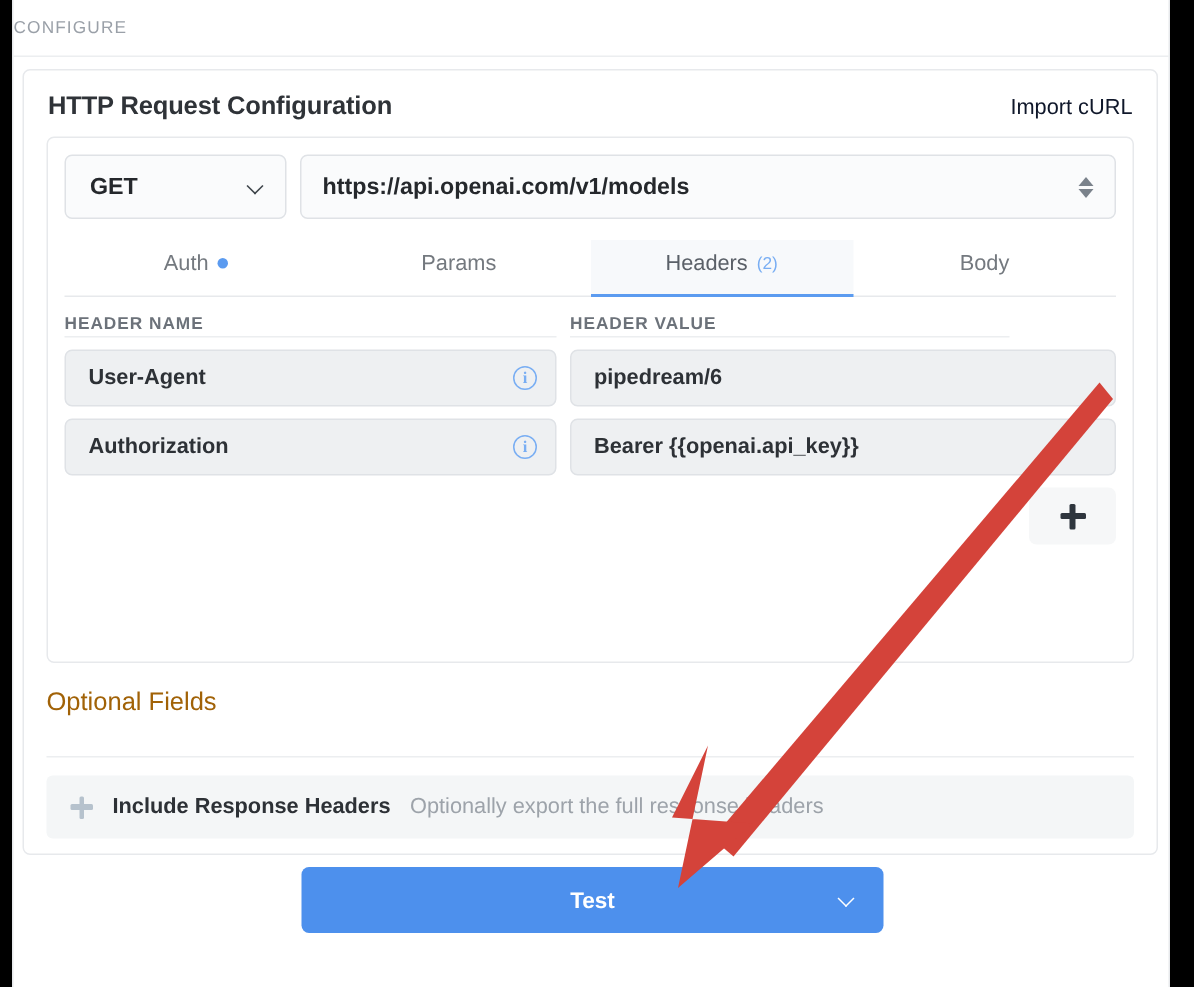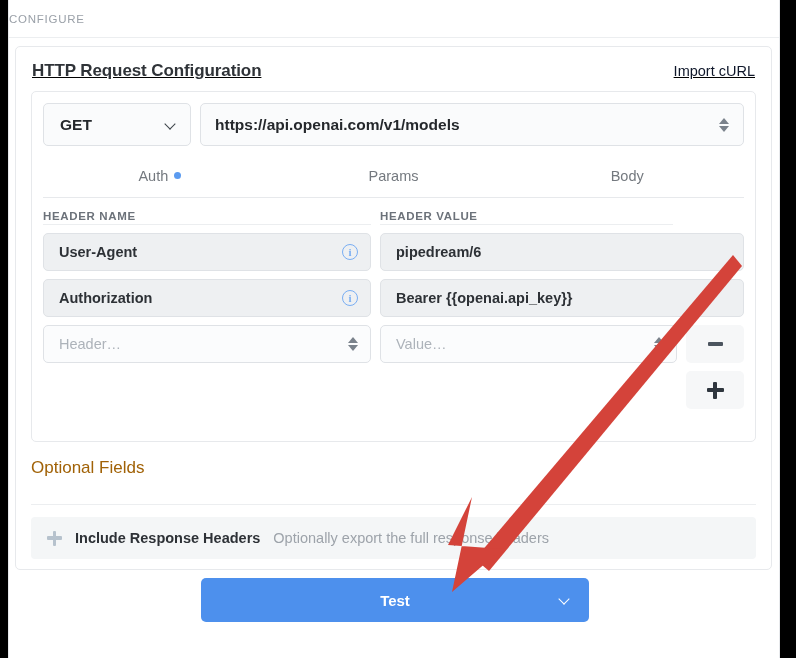--- a/index.html
+++ b/index.html
@@ -41,21 +41,20 @@
     left: 6px; top: 46px;
     width: 757px;
     height: 524px;
     background: #ffffff;
     border: 1px solid #e7e9ec;
     border-radius: 5px;
   }
   .card-head {
     display: flex; align-items: baseline; justify-content: space-between;
     padding: 14px 16px 0 16px;
-    text-decoration: underline;
   }
   .card-title {
     font-size: 17px; font-weight: bold; color: #2f3338;
     letter-spacing: -0.1px;
   }
   .import-curl {
     font-size: 14.5px; color: #0f172a; cursor: pointer;
   }
   
   .req-box {
@@ -292,20 +291,24 @@
         </div>
 
         <div class="tabs">
           <div class="tab">
             <span>Auth</span>
             <span class="tab-dot"></span>
           </div>
           <div class="tab">
             <span>Params</span>
           </div>
+          <div class="tab active">
+            <span>Headers</span>
+            <span class="tab-count">(2)</span>
+          </div>
           <div class="tab">
             <span>Body</span>
           </div>
         </div>
 
         <div class="hdr-table">
           <div class="hdr-colheads">
             <div class="colhead col-name">HEADER NAME</div>
             <div class="colhead col-value">HEADER VALUE</div>
           </div>
@@ -323,39 +326,20 @@
           <div class="hdr-row">
             <div class="cell cell-name">
               <span>Authorization</span>
               <span class="info-icon">i</span>
             </div>
             <div class="cell cell-value">
               <span>Bearer {{openai.api_key}}</span>
             </div>
           </div>
 
-          <div class="hdr-row">
-            <div class="cell cell-name empty">
-              <span>Header…</span>
-              <span class="stepper">
-                <span class="up"></span>
-                <span class="down"></span>
-              </span>
-            </div>
-            <div class="cell cell-value empty">
-              <span>Value…</span>
-              <span class="stepper">
-                <span class="up"></span>
-                <span class="down"></span>
-              </span>
-            </div>
-            <div class="row-btn">
-              <span class="minus-glyph"></span>
-            </div>
-          </div>
 
           <div class="addrow">
             <div class="row-btn">
               <span class="plus-glyph"></span>
             </div>
           </div>
         </div>
       </div>
 
       <div class="opt-title">Optional Fields</div>

